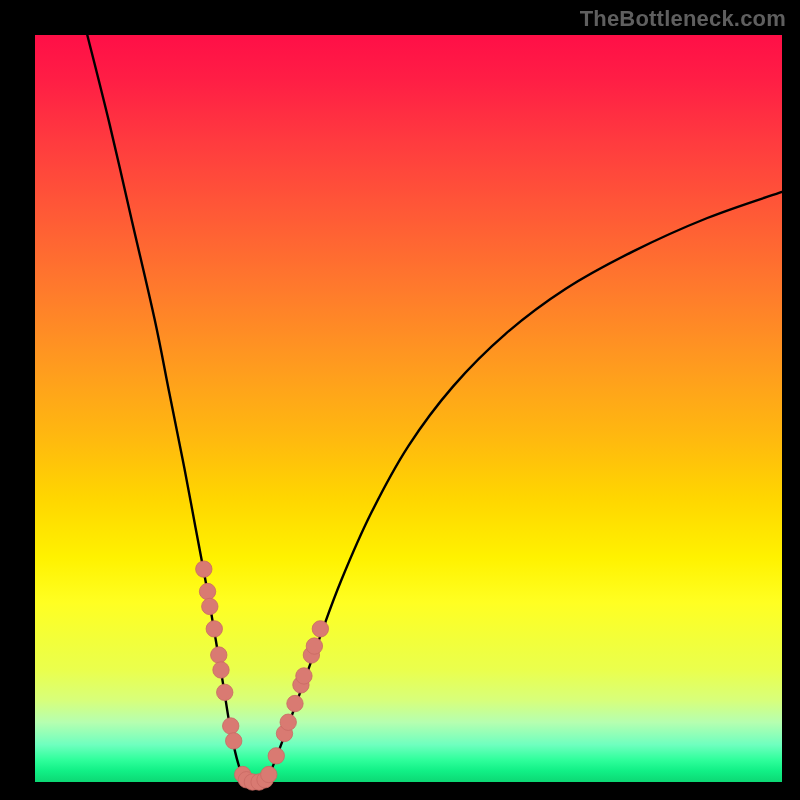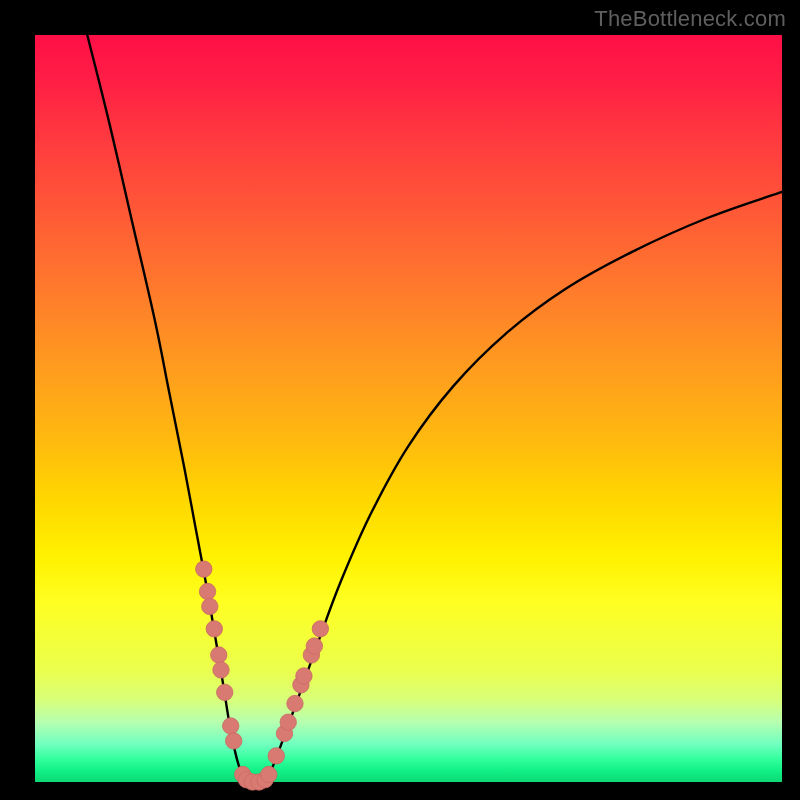--- a/index.html
+++ b/index.html
@@ -45,21 +45,21 @@
       #11f086 98.5%,
       #0cd874 100%
     );
   }
   .watermark {
     position: absolute;
     top: 6px;
     right: 14px;
     color: #5f5f5f;
     font-size: 22px;
-    font-weight: 400;
+    font-weight: 700;
     letter-spacing: 0.2px;
     white-space: nowrap;
   }
   svg.curve {
     position: absolute;
     left: 0;
     top: 0;
     width: 747px;
     height: 747px;
     overflow: visible;

